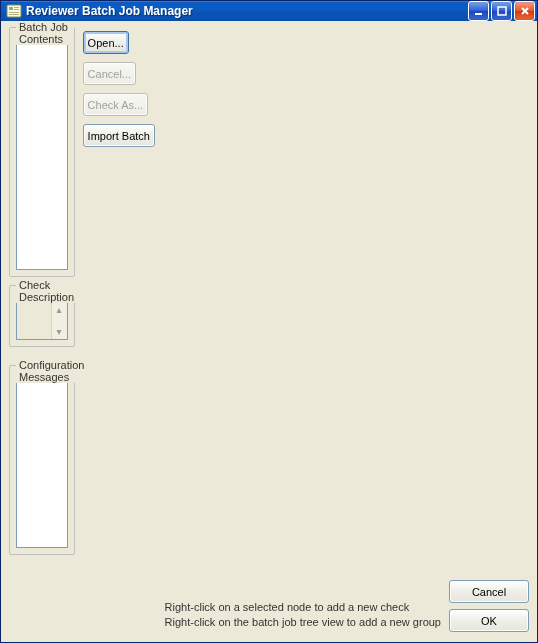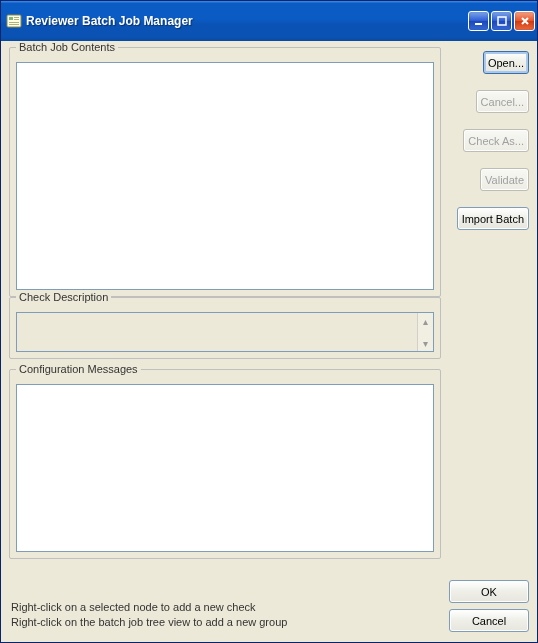--- a/index.html
+++ b/index.html
@@ -13,21 +13,21 @@
   .window {
     width: 538px;
     height: 643px;
     background: #ece9d8;
     border: 1px solid #0a246a;
     position: relative;
     display: flex;
     flex-direction: column;
   }
   .titlebar {
-    height: 40px;
+    height: 20px;
     background: linear-gradient(to bottom, #3b8fee 0%, #0a5bc4 6%, #0a5bc4 45%, #0a52b4 60%, #0a52b4 90%, #084a9e 100%);
     display: flex;
     align-items: center;
     padding: 0 2px 0 5px;
     color: #fff;
     font-weight: bold;
   }
   .titlebar .app-icon {
     width: 16px; height: 16px;
     margin-right: 4px;
@@ -51,58 +51,58 @@
     box-shadow: inset 0 0 2px rgba(0,0,0,0.3);
   }
   .win-btn.blue { background: linear-gradient(to bottom, #7ea6e8, #2a5bd7 50%, #1b49bd 51%, #3668d4); }
   .win-btn.red  { background: linear-gradient(to bottom, #f4a286, #e7542a 50%, #d23a0f 51%, #e86a3d); }
   .win-btn svg { display: block; }
 
   .client {
     flex: 1;
     padding: 6px 8px 10px 8px;
     display: flex;
-    flex-direction: column;
+    flex-direction: row;
   }
   .upper {
     flex: 1;
     display: flex;
     gap: 8px;
   }
   .left-col {
     flex: 1;
     display: flex;
     flex-direction: column;
   }
   .right-col {
     width: 80px;
     display: flex;
     flex-direction: column;
-    gap: 16px;
+    gap: 8px;
     padding-top: 4px;
-    align-items: flex-end;
+    align-items: flex-start;
   }
   .groupbox {
     border: 1px solid #bfbfbf;
     background: #ece9d8;
     position: relative;
     padding: 14px 6px 6px 6px;
     border-radius: 2px;
   }
   .groupbox .legend {
     position: absolute;
     top: -7px; left: 6px;
     background: #ece9d8;
     padding: 0 3px;
     font-size: 11px;
     color: #333;
   }
   .gb-contents { height: 250px; display:flex; }
-  .gb-desc { height: 62px; display:flex;justify-content:center; }
-  .gb-msgs { height: 190px; margin-top: 10px; display:flex; }
+  .gb-desc { height: 62px; margin-top: 8px; display:flex;justify-content:center; }
+  .gb-msgs { height: 190px; margin-top: 18px; display:flex; }
   .white-box {
     flex: 1;
     background: #fff;
     border: 1px solid #7f9db9;
   }
   .desc-area {
     flex: 1;
     display: flex;
     border: 1px solid #7f9db9;
     background: #ece9d8;
@@ -233,30 +233,29 @@
           <div class="legend">Configuration Messages</div>
           <div class="white-box"></div>
         </div>
 
       </div>
 
       <div class="right-col">
         <div class="btn primary">Open...</div>
         <div class="btn disabled">Cancel...</div>
         <div class="btn disabled">Check As...</div>
-        <div class="btn disabled">Validate</div>
         <div class="btn">Import Batch</div>
       </div>
     </div>
 
     <div class="lower">
       <div class="hints">
         <div>Right-click on a selected node to add a new check</div>
         <div>Right-click on the batch job tree view to add a new group</div>
       </div>
       <div class="action-col">
+        <div class="btn">Cancel</div>
         <div class="btn">OK</div>
-        <div class="btn">Cancel</div>
       </div>
     </div>
 
   </div>
 </div>
 
 </body></html>

